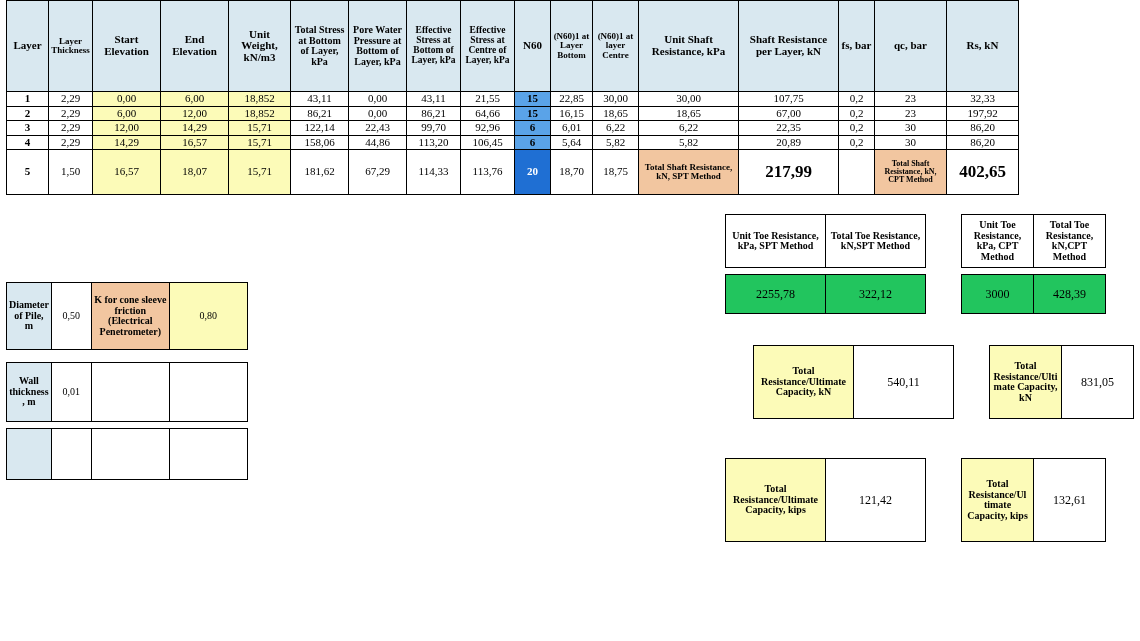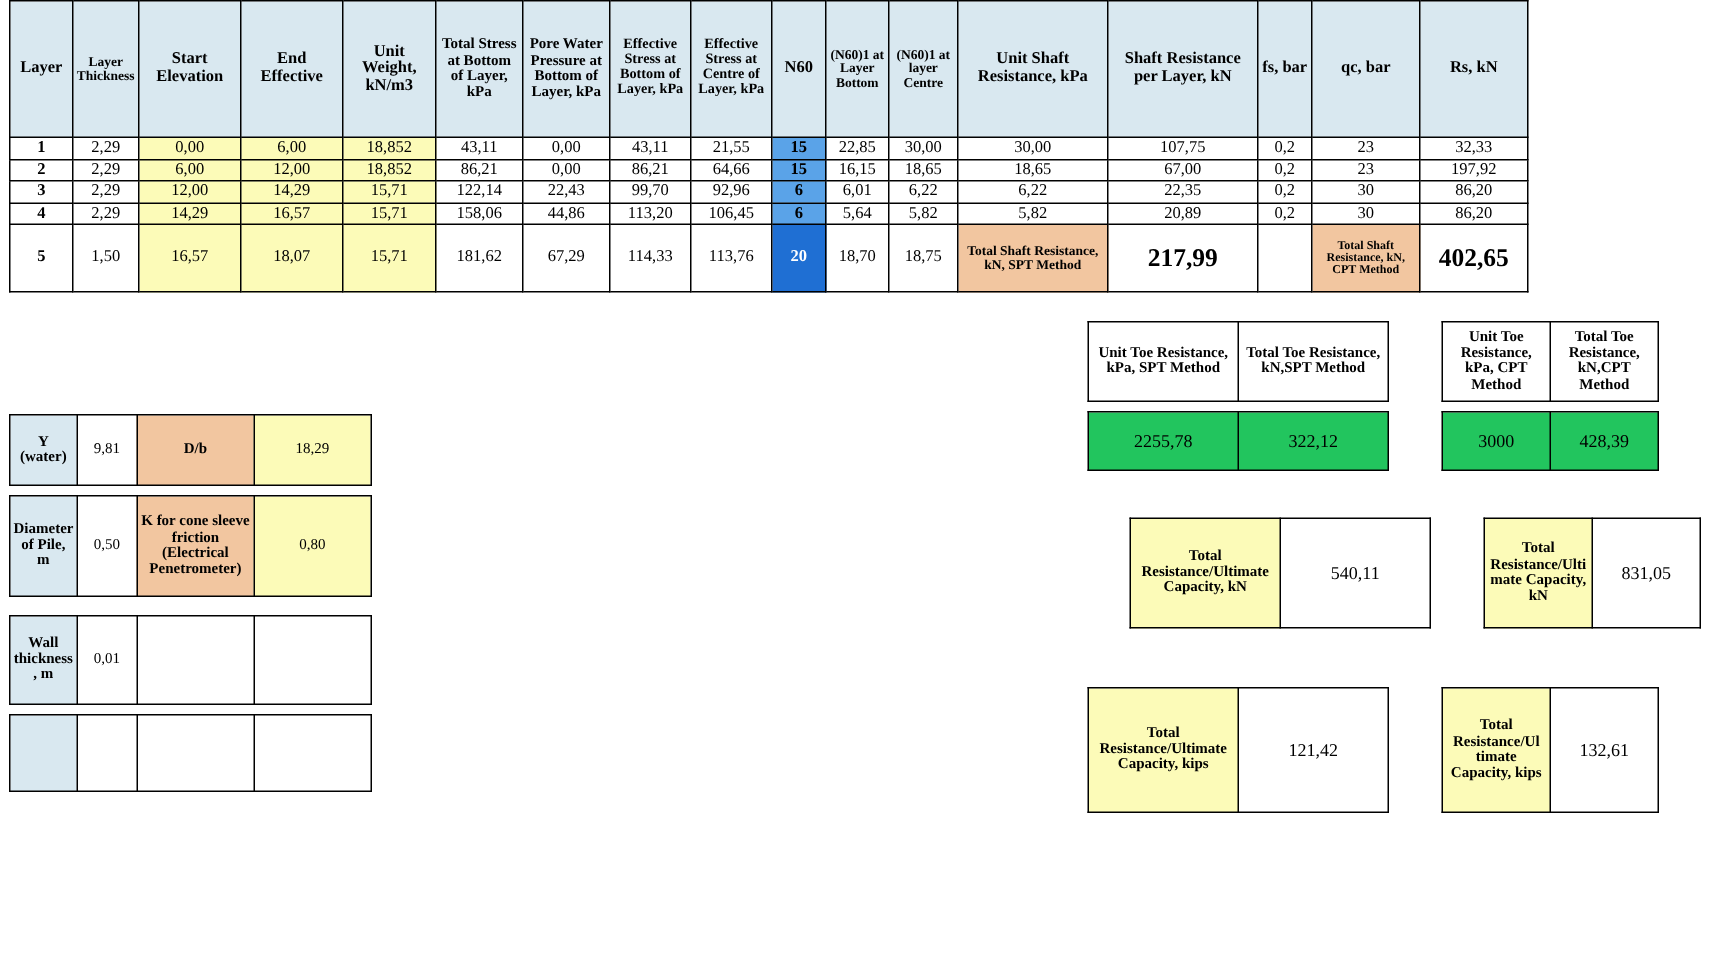--- a/index.html
+++ b/index.html
@@ -78,21 +78,21 @@
         <col class="c13">
 <col class="c14">
         <col class="c15">
         <col class="c16">
 </colgroup>
 <tbody>
         <tr>
   <th class="hdr" style="height:88px">Layer</th>
   <th class="hdr" style="font-size:9px">Layer Thickness</th>
   <th class="hdr">Start Elevation</th>
-  <th class="hdr">End Effective</th>
+  <th class="hdr">End Elevation</th>
   <th class="hdr">Unit Weight, kN/m3</th>
   <th class="hdr" style="font-size:10px">Total Stress at Bottom of Layer, kPa</th>
   <th class="hdr" style="font-size:10px">Pore Water Pressure at Bottom of Layer, kPa</th>
   <th class="hdr" style="font-size:9.5px">Effective Stress at Bottom of Layer, kPa</th>
   <th class="hdr" style="font-size:9.5px">Effective Stress at Centre of Layer, kPa</th>
   <th class="hdr">N60</th>
   <th class="hdr" style="font-size:9px">(N60)1 at Layer Bottom</th>
   <th class="hdr" style="font-size:9px">(N60)1 at layer Centre</th>
   <th class="hdr">Unit Shaft Resistance, kPa</th>
   <th class="hdr">Shaft Resistance per Layer, kN</th>
@@ -268,26 +268,20 @@
     </table>
 
 <table class="parm" style="left:6px; top:276px;">
 <colgroup>
         <col class="pc0">
         <col class="pc1">
         <col class="pc2">
         <col class="pc3">
       </colgroup>
 <tbody>
-        <tr>
-  <td class="hdr bold" style="height:44px">Y (water)</td>
-  <td>9,81</td>
-  <td class="org bold">D/b</td>
-  <td class="yel">18,29</td>
-</tr>
 <tr class="gaprow">
           <td colspan="4"></td>
         </tr>
 <tr>
   <td class="hdr bold" style="height:64px">Diameter of Pile, m</td>
   <td>0,50</td>
   <td class="org bold">K for cone sleeve friction (Electrical Penetrometer)</td>
   <td class="yel">0,80</td>
 </tr>
 <tr class="gaprow">

